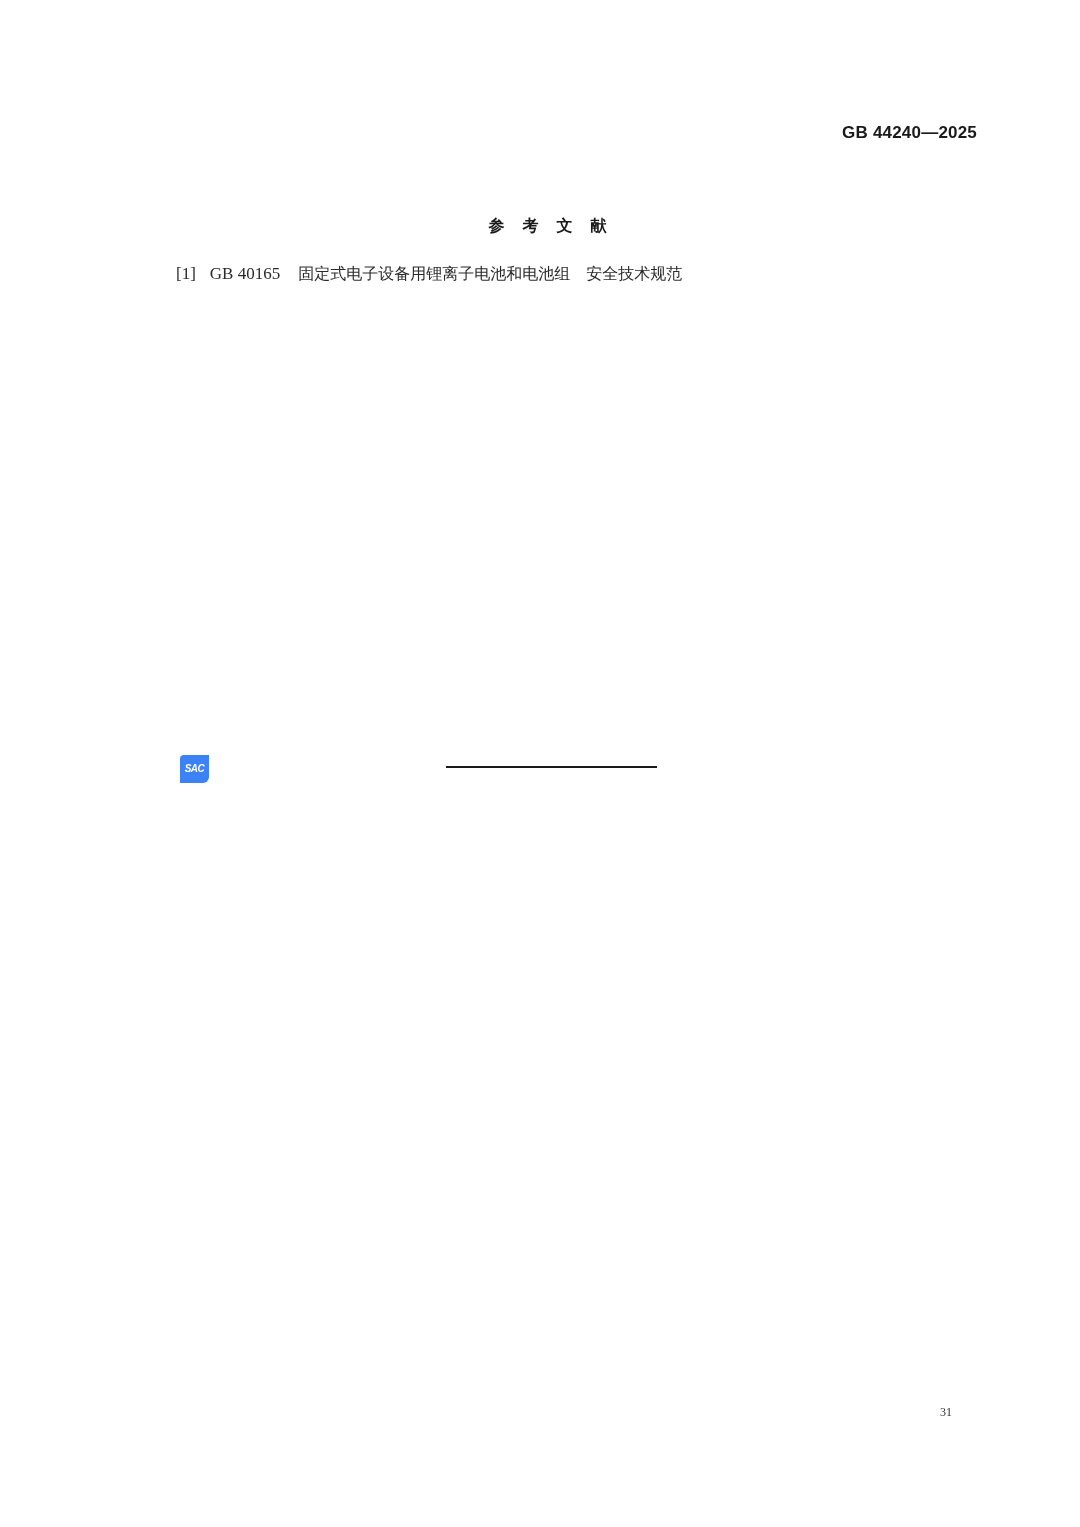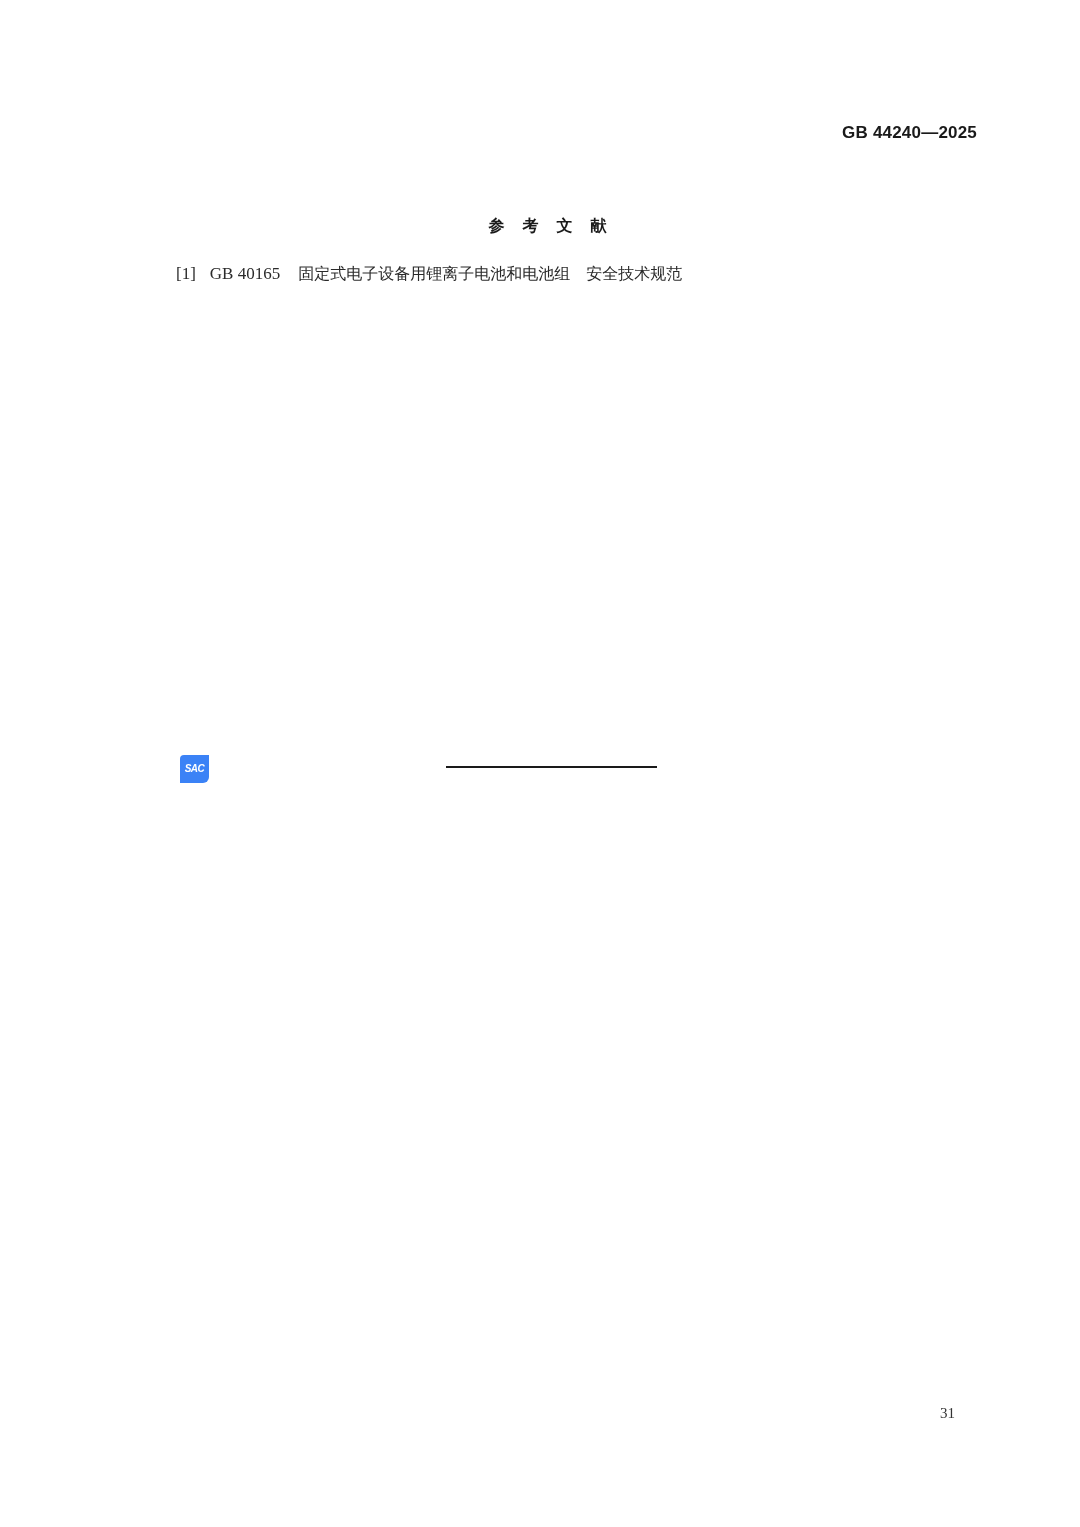--- a/index.html
+++ b/index.html
@@ -77,21 +77,21 @@
       top: 766px;
       left: 446px;
       width: 211px;
       height: 2px;
       background: #1a1a1a;
     }
     .page-number {
       position: absolute;
       top: 1405px;
       left: 940px;
-      font-size: 15px;
+      font-size: 12px;
       color: #333333;
     }
   </style>
 </head>
 <body>
 
 <div class="doc-code">
   <span class="code-prefix">GB</span>
   <span>44240—2025</span>
 </div>

